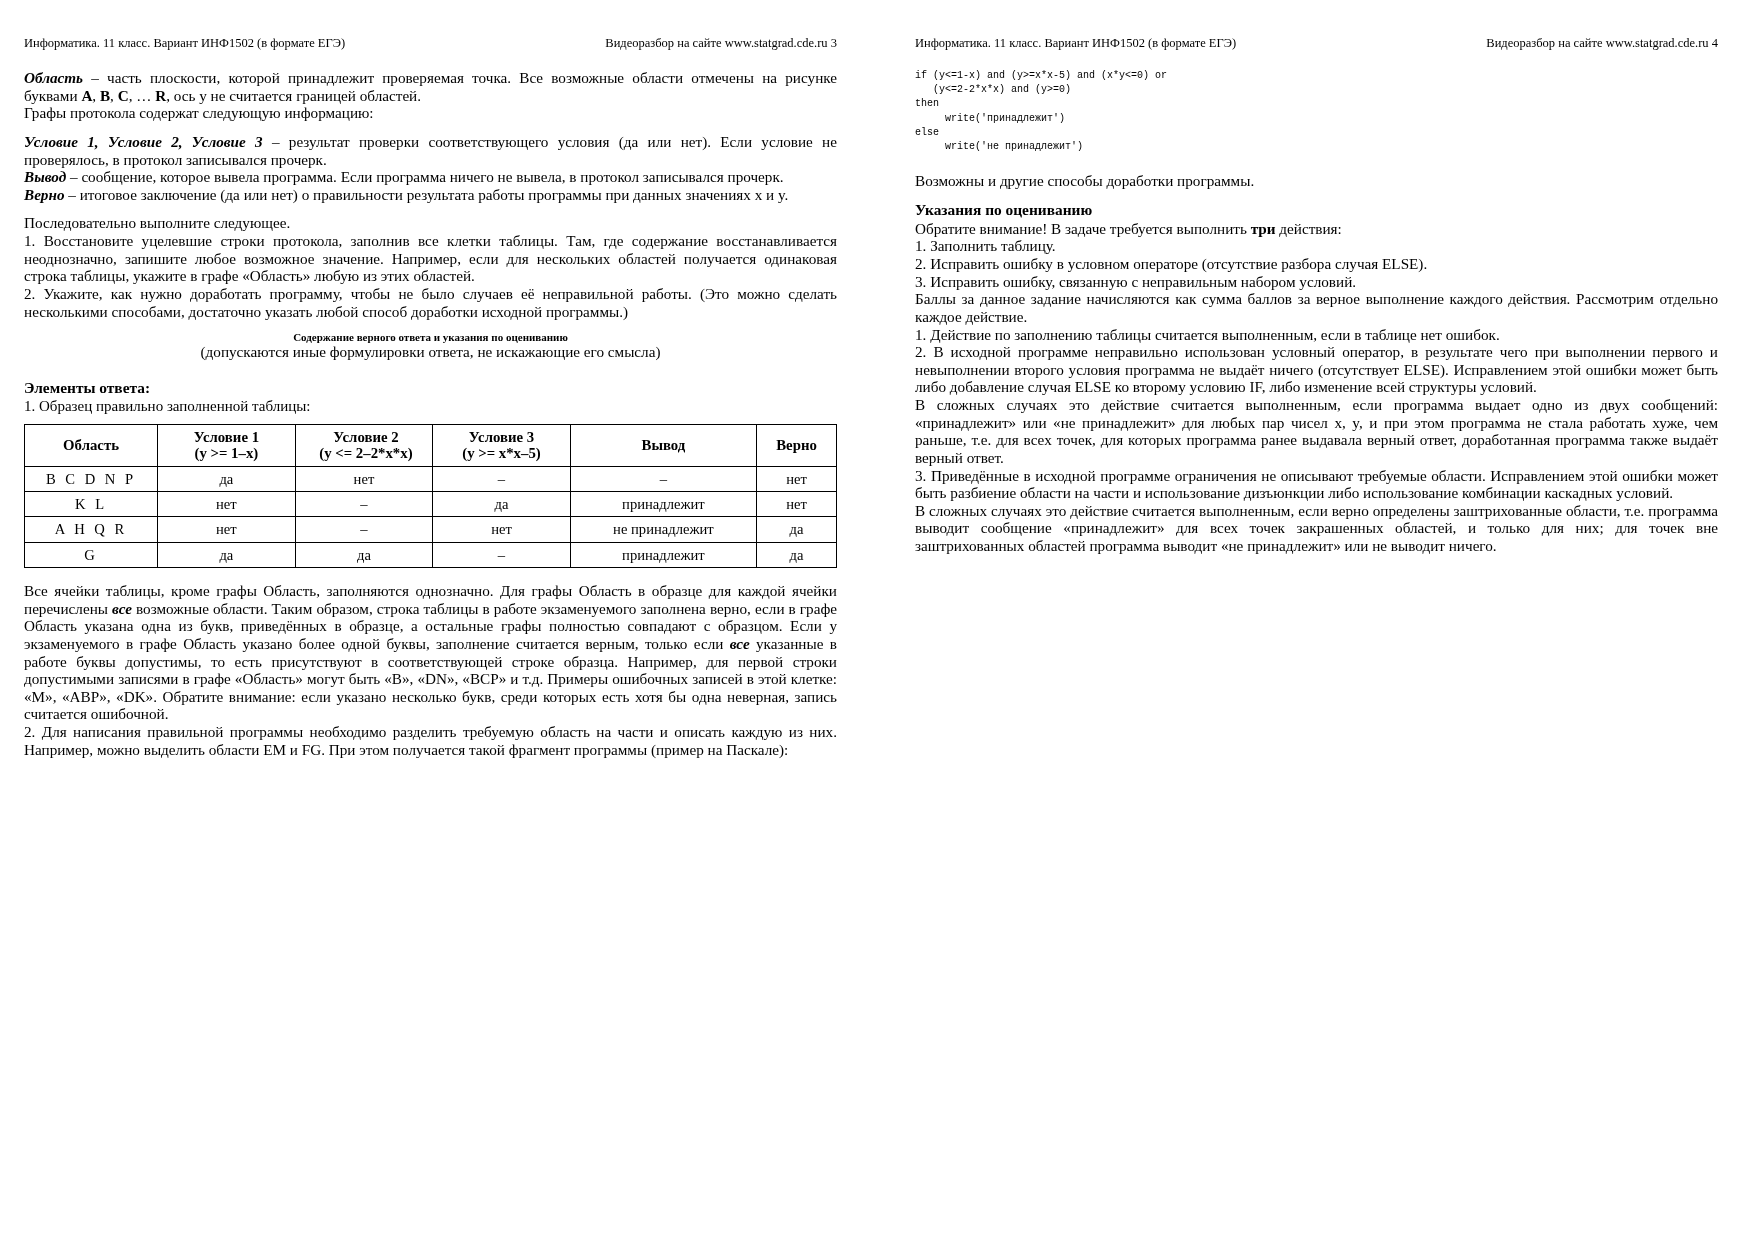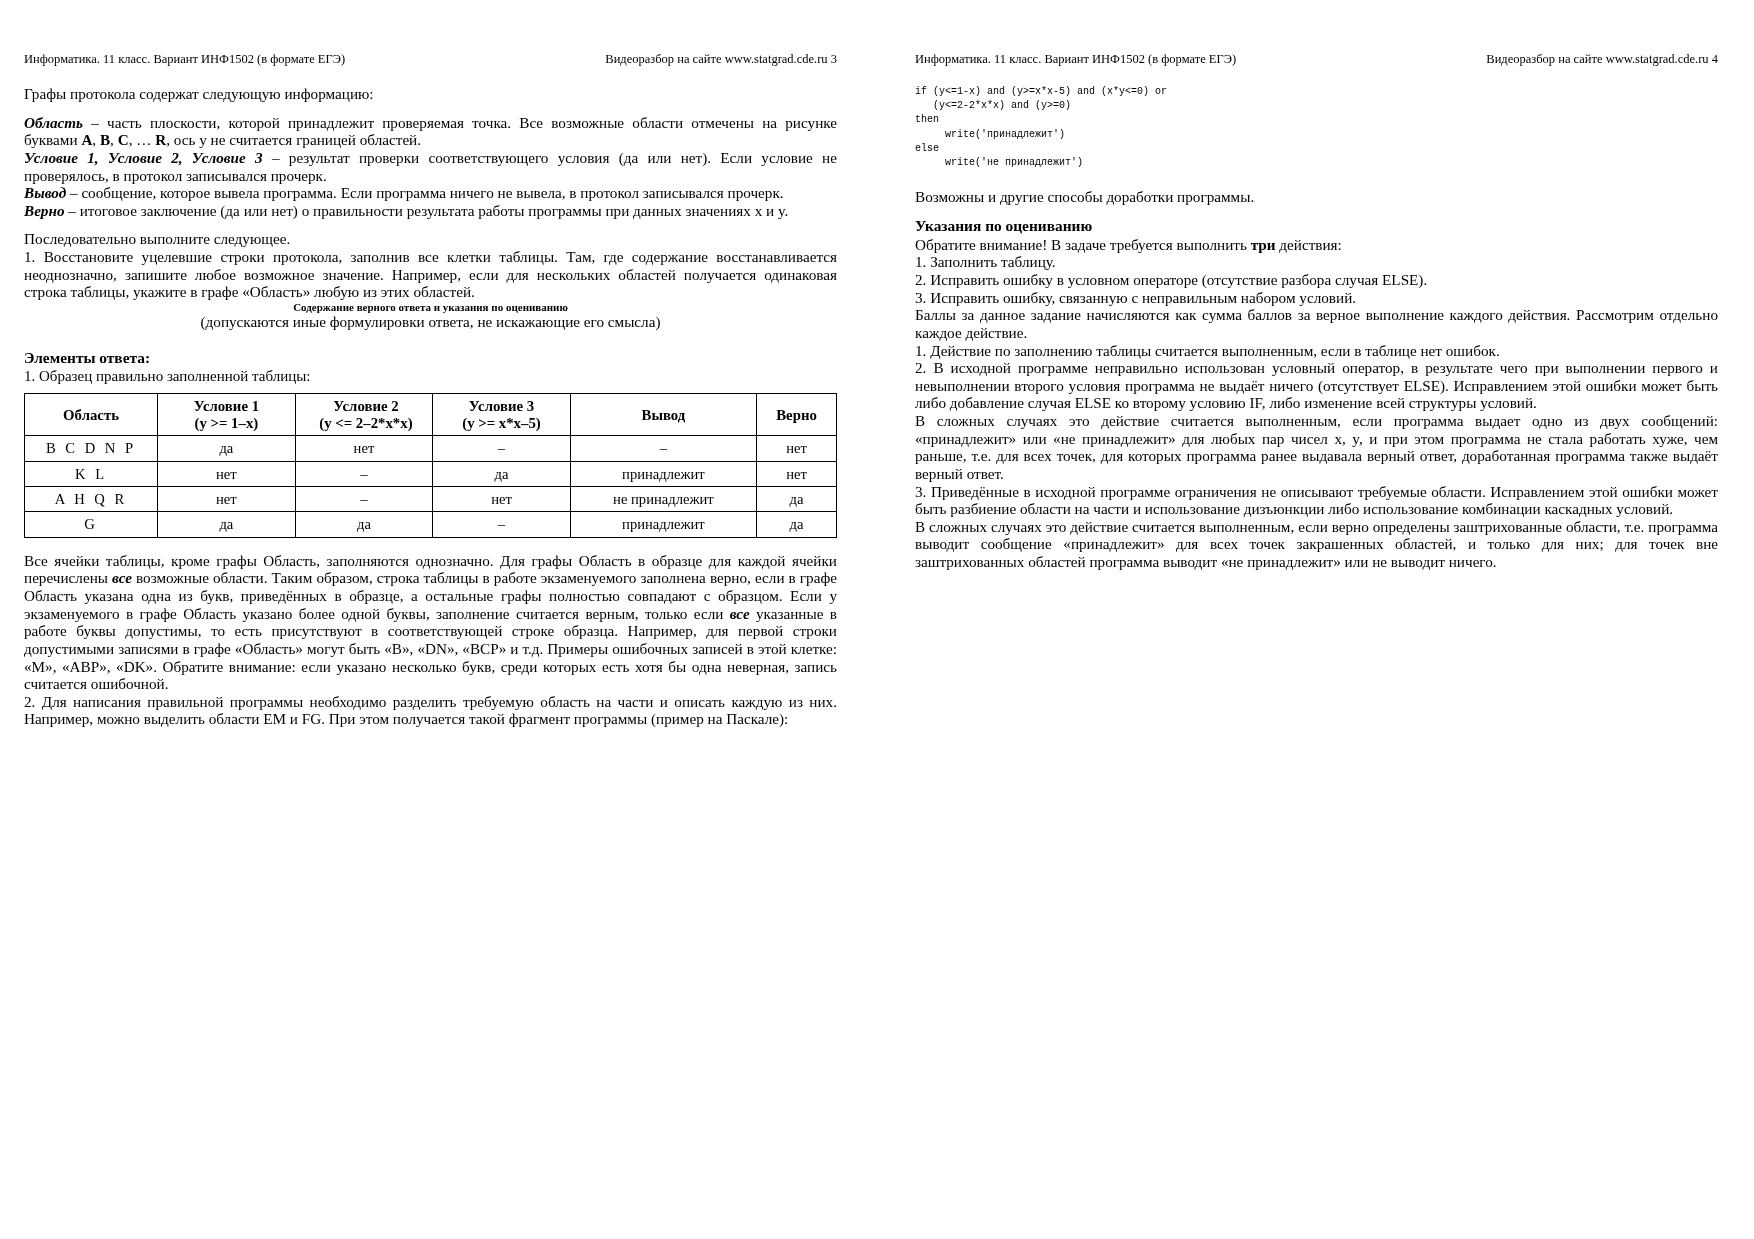--- a/index.html
+++ b/index.html
@@ -10,21 +10,21 @@
   body {
     width: 1754px;
     height: 1239px;
     font-family: "Liberation Serif", serif;
     color: #000000;
     position: relative;
     overflow: hidden;
   }
   .page {
     position: absolute;
-    top: 16px;
+    top: 0;
     box-sizing: border-box;
   }
   .page-left  { left: 0px;   width: 877px; padding: 36px 40px 0 24px; }
   .page-right { left: 877px; width: 877px; padding: 36px 36px 0 38px; }
 
   .runhead {
     display: flex;
     justify-content: space-between;
     font-size: 12.5px;
     font-family: "Liberation Serif", serif;
@@ -93,33 +93,34 @@
 </head>
 <body>
 
 <div class="page page-left">
 
   <div class="runhead">
     <span class="left">Информатика. 11 класс. Вариант ИНФ1502 (в формате ЕГЭ)</span>
     <span class="right">Видеоразбор на сайте www.statgrad.cde.ru 3</span>
   </div>
 
+  <p class="para tight"><span class="bi">Область</span><span> – часть плоскости, которой принадлежит проверяемая точка. Все возможные области отмечены на рисунке буквами <span class="bold">A</span>, <span class="bold">B</span>, <span class="bold">C</span>, … <span class="bold">R</span>, ось y не считается границей областей.</span></p>
+
   <p class="para gap">Графы протокола содержат следующую информацию:</p>
 
-  <p class="para tight"><span class="bi">Область</span><span> – часть плоскости, которой принадлежит проверяемая точка. Все возможные области отмечены на рисунке буквами <span class="bold">A</span>, <span class="bold">B</span>, <span class="bold">C</span>, … <span class="bold">R</span>, ось y не считается границей областей.</span></p>
-
   <p class="para tight"><span class="bi">Условие 1, Условие 2, Условие 3</span><span> – результат проверки соответствующего условия (да или нет). Если условие не проверялось, в протокол записывался прочерк.</span></p>
 
   <p class="para tight"><span class="bi">Вывод</span><span> – сообщение, которое вывела программа. Если программа ничего не вывела, в протокол записывался прочерк.</span></p>
 
   <p class="para gap"><span class="bi">Верно</span><span> – итоговое заключение (да или нет) о правильности результата работы программы при данных значениях x и y.</span></p>
 
   <p class="para tight">Последовательно выполните следующее.</p>
 
   <p class="para tight">1. Восстановите уцелевшие строки протокола, заполнив все клетки таблицы. Там, где содержание восстанавливается неоднозначно, запишите любое возможное значение. Например, если для нескольких областей получается одинаковая строка таблицы, укажите в графе «Область» любую из этих областей.</p>
+  <p class="para gap">2. Укажите, как нужно доработать программу, чтобы не было случаев её неправильной работы. (Это можно сделать несколькими способами, достаточно указать любой способ доработки исходной программы.)</p>
 
   <div class="center bold" style="font-size:11px;">Содержание верного ответа и указания по оцениванию</div>
   <div class="center" style="font-size:15.2px;">(допускаются иные формулировки ответа, не искажающие его смысла)</div>
 
   <div class="sec-title" style="margin-top:18px;">Элементы ответа:</div>
   <div class="list-line">1. Образец правильно заполненной таблицы:</div>
 
   <table class="answer-table">
     <thead>
       <tr>

